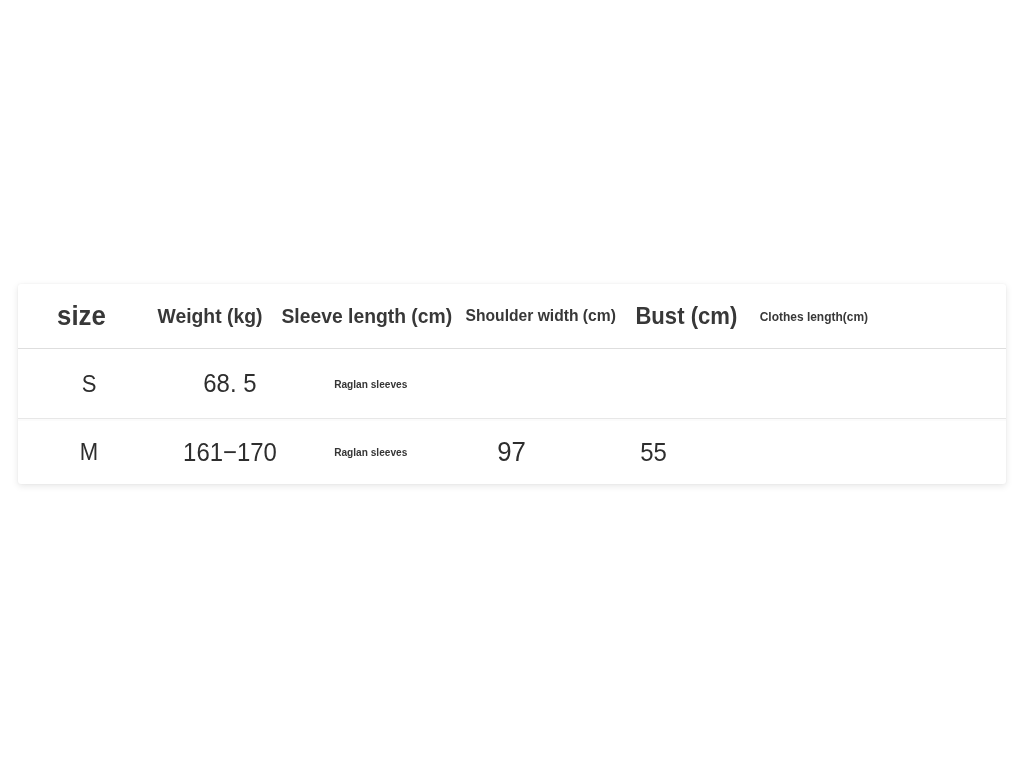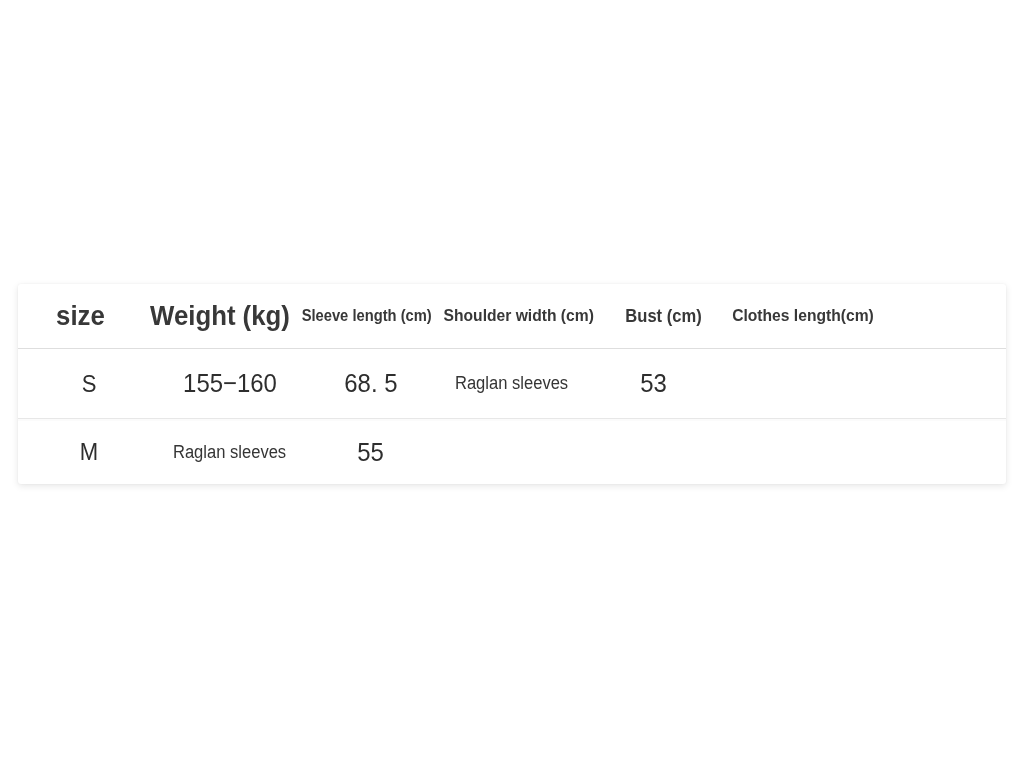--- a/index.html
+++ b/index.html
@@ -44,58 +44,58 @@
   }
   .cell span {
     display: inline-block;
     transform: scaleX(0.92);
     transform-origin: center;
   }
   
   .header .cell { font-weight: 700; color: #383838; }
   .header .c1 { font-size: 28px; }
   .header .c2 { font-size: 21px; }
-  .header .c3 { font-size: 28px; }
-  .header .c4 { font-size: 16px; }
+  .header .c3 { font-size: 21px; }
+  .header .c4 { font-size: 21px; }
   .header .c5 { font-size: 17px; }
-  .header .c6 { font-size: 18px; }
-  .header .c7 { font-size: 17px; }
+  .header .c6 { font-size: 24px; }
+  .header .c7 { font-size: 13px; }
   
   .body-1 .cell, .body-2 .cell { font-weight: 400; color: #2e2e2e; }
   .body-1 .c1, .body-2 .c1 { font-size: 24px; }
   .body-1 .c2, .body-2 .c2,
   .body-1 .c3, .body-2 .c3,
   .body-1 .c4, .body-2 .c4 { font-size: 26px; }
-  .body-1 .c5, .body-2 .c5 { font-size: 18px; font-weight: 400; color: #353535; }
+  .body-1 .c5, .body-2 .c5 { font-size: 11px; font-weight: 700; color: #353535; }
   .body-1 .c6, .body-2 .c6 { font-size: 28px; }
   .body-1 .c7, .body-2 .c7 { font-size: 26px; }
 </style>
 </head>
 <body>
 
 <div class="page">
   <div class="card">
 
     <div class="row header">
       <div class="cell c1"><span>size</span></div>
       <div class="cell c3"><span>Weight (kg)</span></div>
       <div class="cell c4"><span>Sleeve length (cm)</span></div>
       <div class="cell c5"><span>Shoulder width (cm)</span></div>
       <div class="cell c6"><span>Bust (cm)</span></div>
       <div class="cell c7"><span>Clothes length(cm)</span></div>
     </div>
 
     <div class="row body-1">
       <div class="cell c1"><span>S</span></div>
-      <div class="cell c2"><span>155−160</span></div>
       <div class="cell c4"><span>68. 5</span></div>
       <div class="cell c5"><span>Raglan sleeves</span></div>
-      <div class="cell c7"><span>53</span></div>
     </div>
 
     <div class="row body-2">
       <div class="cell c1"><span>M</span></div>
+      <div class="cell c2"><span>161−170</span></div>
       <div class="cell c5"><span>Raglan sleeves</span></div>
+      <div class="cell c6"><span>97</span></div>
       <div class="cell c7"><span>55</span></div>
     </div>
 
   </div>
 </div>
 
 </body></html>

